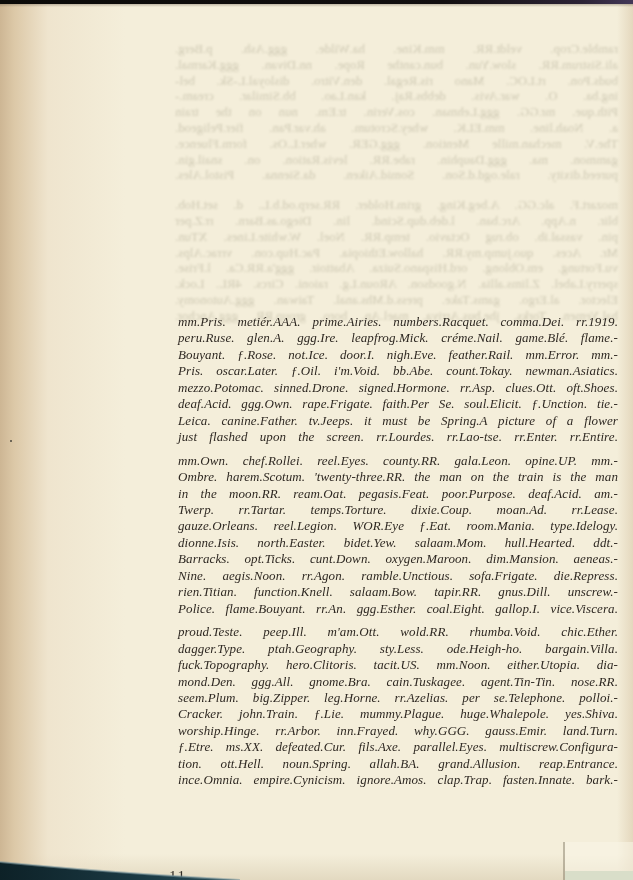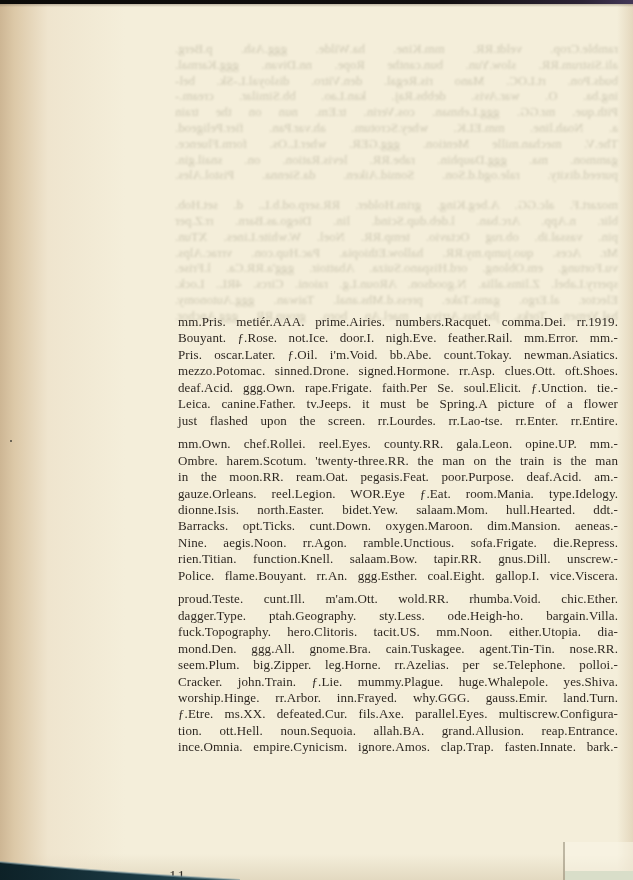--- a/index.html
+++ b/index.html
@@ -33,21 +33,21 @@
     letter-spacing:.2px;
   }
   .ghost .tline{line-height:15.8px;}
   .ghost .gblock{margin-bottom:14px;}
   
   .bodytext{
     position:absolute;left:178px;top:314px;width:440px;
     color:#2e2822;
     font-size:13px;
   }
-  .para{margin:0 0 7px 0;}
+  .para{margin:0 0 7px 0;font-style:italic;}
   .tline{
     line-height:16.45px;
     text-align:justify;
     text-align-last:justify;
     white-space:normal;
     letter-spacing:.1px;
   }
   .pagenum{
     position:absolute;left:169px;top:868px;
     font-size:15px;letter-spacing:1.5px;color:#312c25;
@@ -98,48 +98,50 @@
         <div class="tline">vu.Fortung. em.Oblong. ord.Hispano.Suiza. Abattoir. ggg'a.RR.Ca. l.Frise.</div>
         <div class="tline">sperry.Label. Z.lims.allia. N.goodson. ARoun.Lg. raioni. Circs. 4RL. Lock.</div>
         <div class="tline">Elector. al.Ergo. gams.Take. press.d.Mhs.anal. Taiwan. ggg.Autonomy.</div>
         <div class="tline">hal.Yemen. Torks. jhe.bus.Arriva. mael.Ap. boro. group.RR. ggg.Anchor.</div>
       </div>
     </div>
 
   <div class="bodytext">
       <div class="para">
         <div class="tline">mm.Pris. metiér.AAA. prime.Airies. numbers.Racquet. comma.Dei. rr.1919.</div>
+        <div class="tline">peru.Ruse. glen.A. ggg.Ire. leapfrog.Mick. créme.Nail. game.Blé. flame.-</div>
         <div class="tline">Bouyant. ƒ.Rose. not.Ice. door.I. nigh.Eve. feather.Rail. mm.Error. mm.-</div>
         <div class="tline">Pris. oscar.Later. ƒ.Oil. i'm.Void. bb.Abe. count.Tokay. newman.Asiatics.</div>
         <div class="tline">mezzo.Potomac. sinned.Drone. signed.Hormone. rr.Asp. clues.Ott. oft.Shoes.</div>
         <div class="tline">deaf.Acid. ggg.Own. rape.Frigate. faith.Per Se. soul.Elicit. ƒ.Unction. tie.-</div>
         <div class="tline">Leica. canine.Father. tv.Jeeps. it must be Spring.A picture of a flower</div>
         <div class="tline">just flashed upon the screen. rr.Lourdes. rr.Lao-tse. rr.Enter. rr.Entire.</div>
       </div>
       <div class="para">
         <div class="tline">mm.Own. chef.Rollei. reel.Eyes. county.RR. gala.Leon. opine.UP. mm.-</div>
         <div class="tline">Ombre. harem.Scotum. 'twenty-three.RR. the man on the train is the man</div>
         <div class="tline">in the moon.RR. ream.Oat. pegasis.Feat. poor.Purpose. deaf.Acid. am.-</div>
+        <div class="tline">Twerp. rr.Tartar. temps.Torture. dixie.Coup. moan.Ad. rr.Lease.</div>
         <div class="tline">gauze.Orleans. reel.Legion. WOR.Eye ƒ.Eat. room.Mania. type.Idelogy.</div>
         <div class="tline">dionne.Isis. north.Easter. bidet.Yew. salaam.Mom. hull.Hearted. ddt.-</div>
         <div class="tline">Barracks. opt.Ticks. cunt.Down. oxygen.Maroon. dim.Mansion. aeneas.-</div>
         <div class="tline">Nine. aegis.Noon. rr.Agon. ramble.Unctious. sofa.Frigate. die.Repress.</div>
         <div class="tline">rien.Titian. function.Knell. salaam.Bow. tapir.RR. gnus.Dill. unscrew.-</div>
         <div class="tline">Police. flame.Bouyant. rr.An. ggg.Esther. coal.Eight. gallop.I. vice.Viscera.</div>
       </div>
       <div class="para">
-        <div class="tline">proud.Teste. cunt.Ill. m'am.Ott. wold.RR. rhumba.Void. chic.Ether.</div>
+        <div class="tline">proud.Teste. peep.Ill. m'am.Ott. wold.RR. rhumba.Void. chic.Ether.</div>
         <div class="tline">dagger.Type. ptah.Geography. sty.Less. ode.Heigh-ho. bargain.Villa.</div>
         <div class="tline">fuck.Topography. hero.Clitoris. tacit.US. mm.Noon. either.Utopia. dia-</div>
         <div class="tline">mond.Den. ggg.All. gnome.Bra. cain.Tuskagee. agent.Tin-Tin. nose.RR.</div>
         <div class="tline">seem.Plum. big.Zipper. leg.Horne. rr.Azelias. per se.Telephone. polloi.-</div>
         <div class="tline">Cracker. john.Train. ƒ.Lie. mummy.Plague. huge.Whalepole. yes.Shiva.</div>
         <div class="tline">worship.Hinge. rr.Arbor. inn.Frayed. why.GGG. gauss.Emir. land.Turn.</div>
         <div class="tline">ƒ.Etre. ms.XX. defeated.Cur. fils.Axe. parallel.Eyes. multiscrew.Configura-</div>
-        <div class="tline">tion. ott.Hell. noun.Sequoia. allah.BA. grand.Allusion. reap.Entrance.</div>
+        <div class="tline">tion. ott.Hell. noun.Spring. allah.BA. grand.Allusion. reap.Entrance.</div>
         <div class="tline">ince.Omnia. empire.Cynicism. ignore.Amos. clap.Trap. fasten.Innate. bark.-</div>
       </div>
     </div>
 
   <div class="pagenum">11</div>
 
   <div class="corner-paper"></div>
   <div class="corner-line"></div>
   <div class="corner-sage"></div>
 

